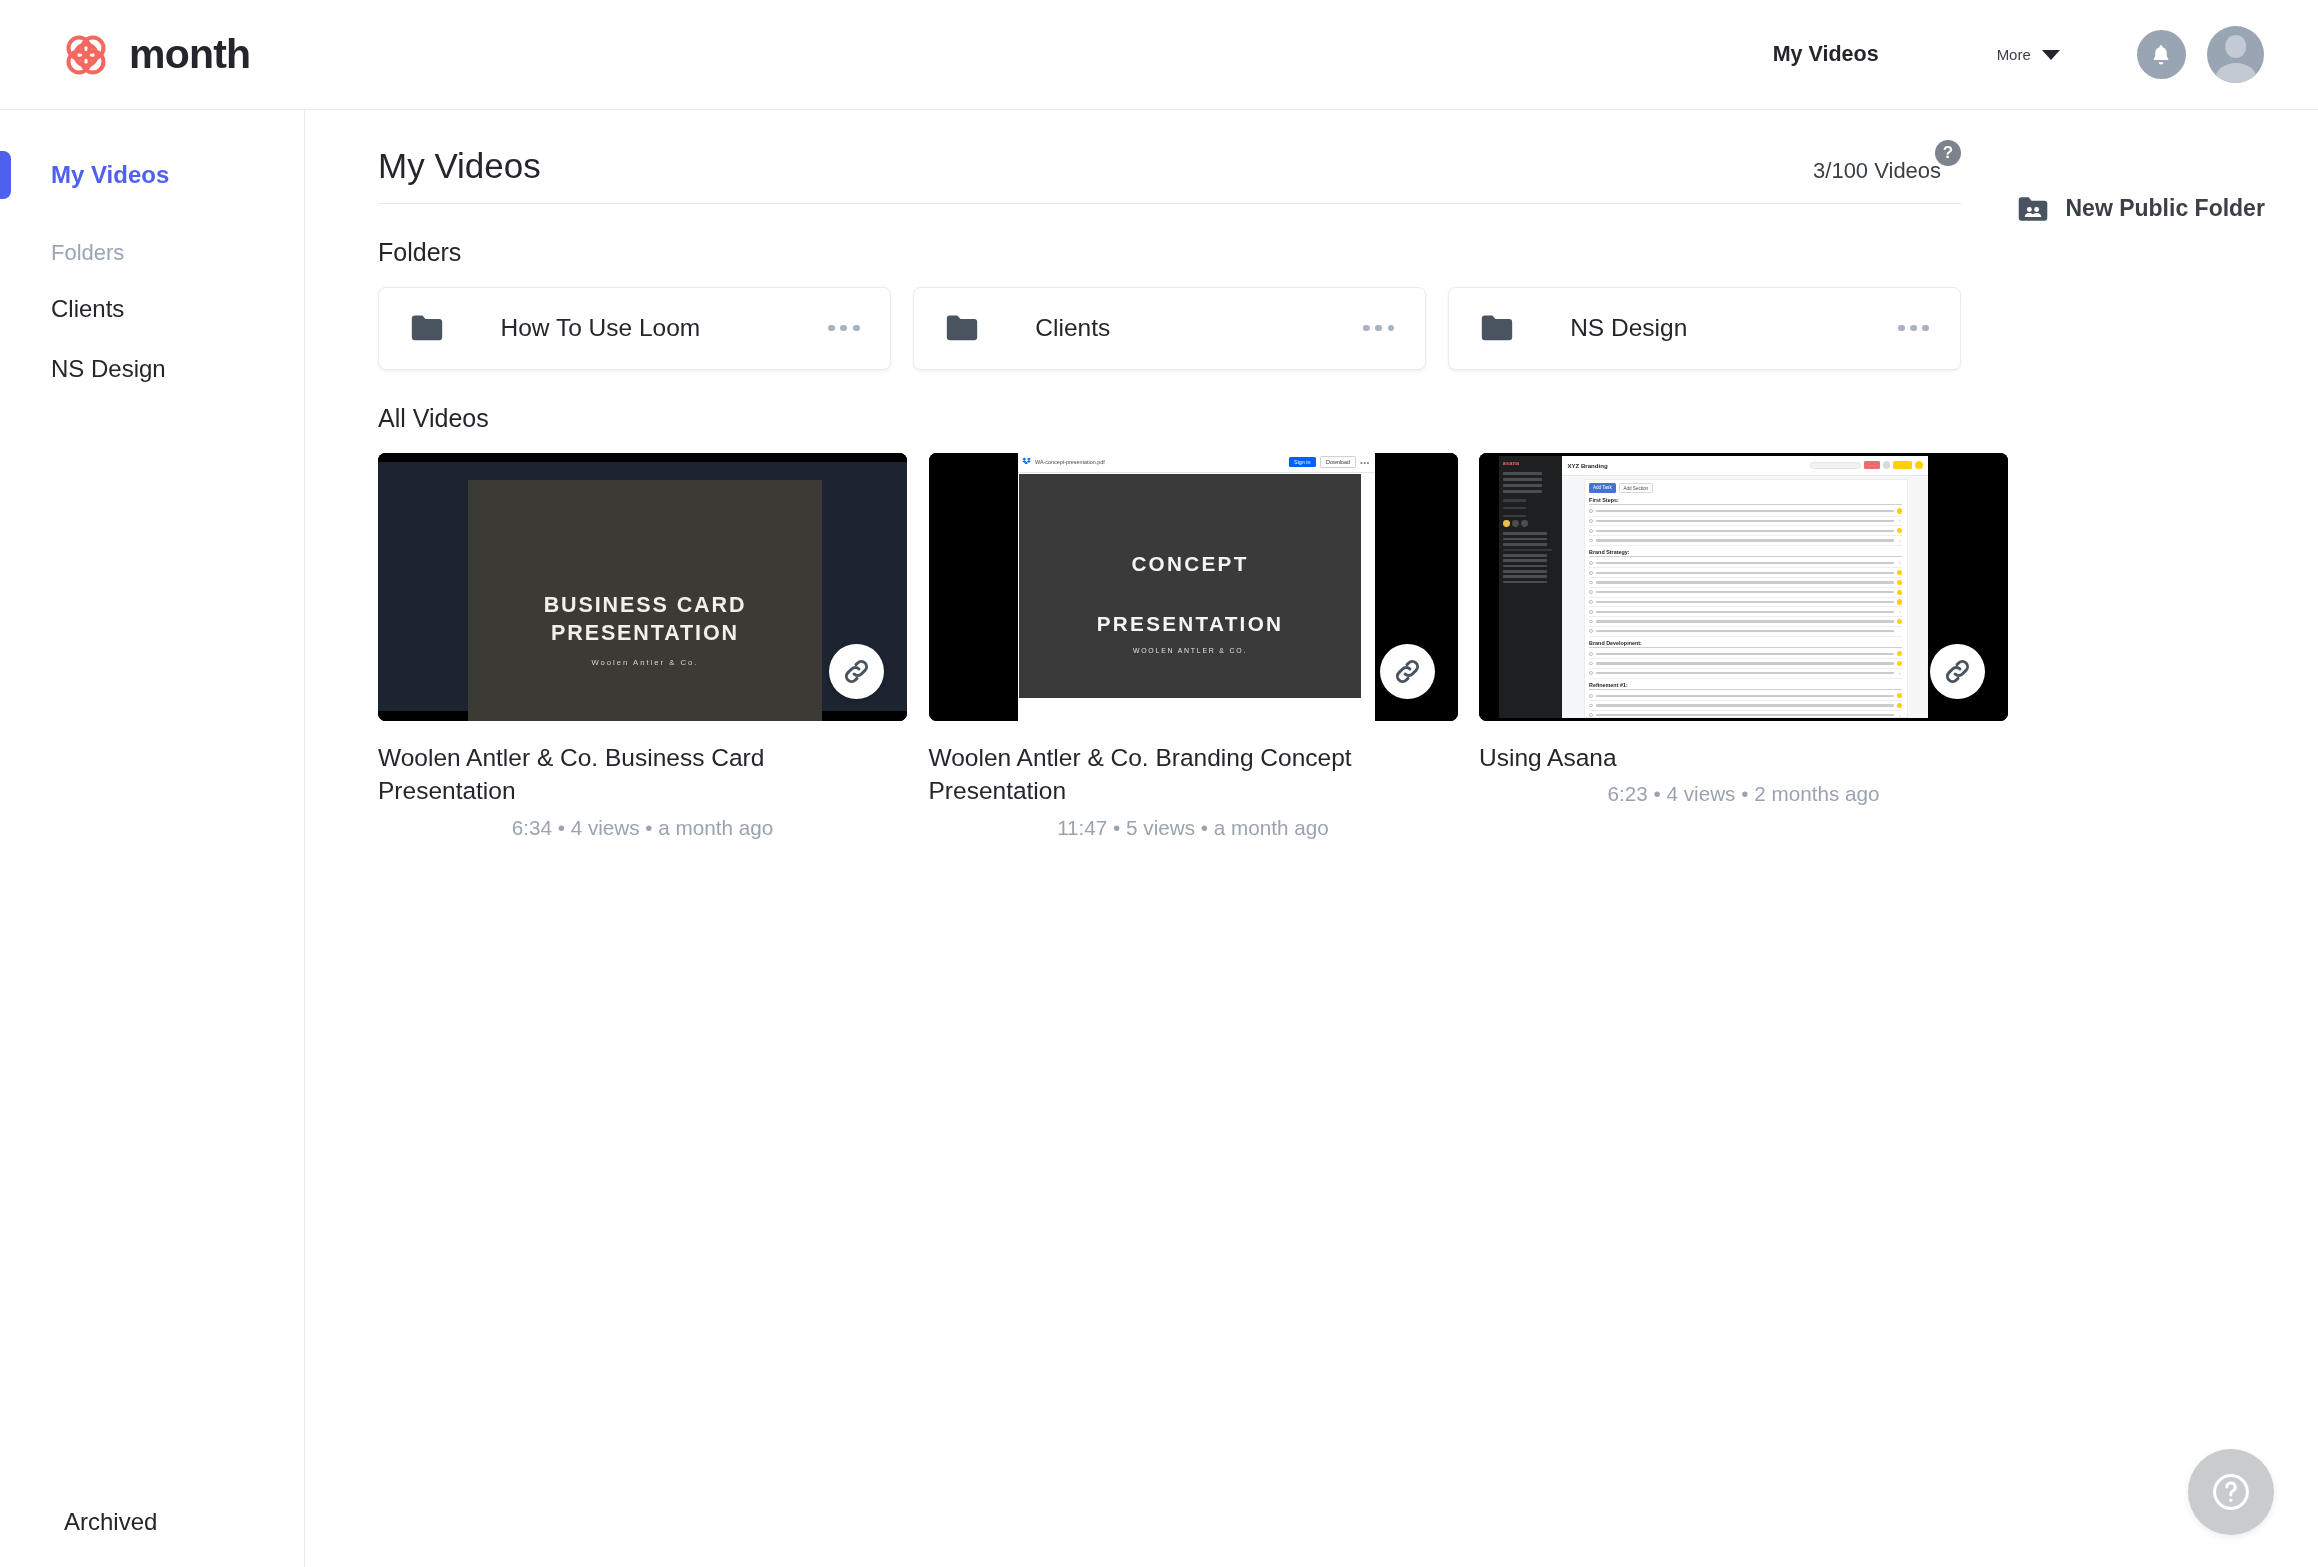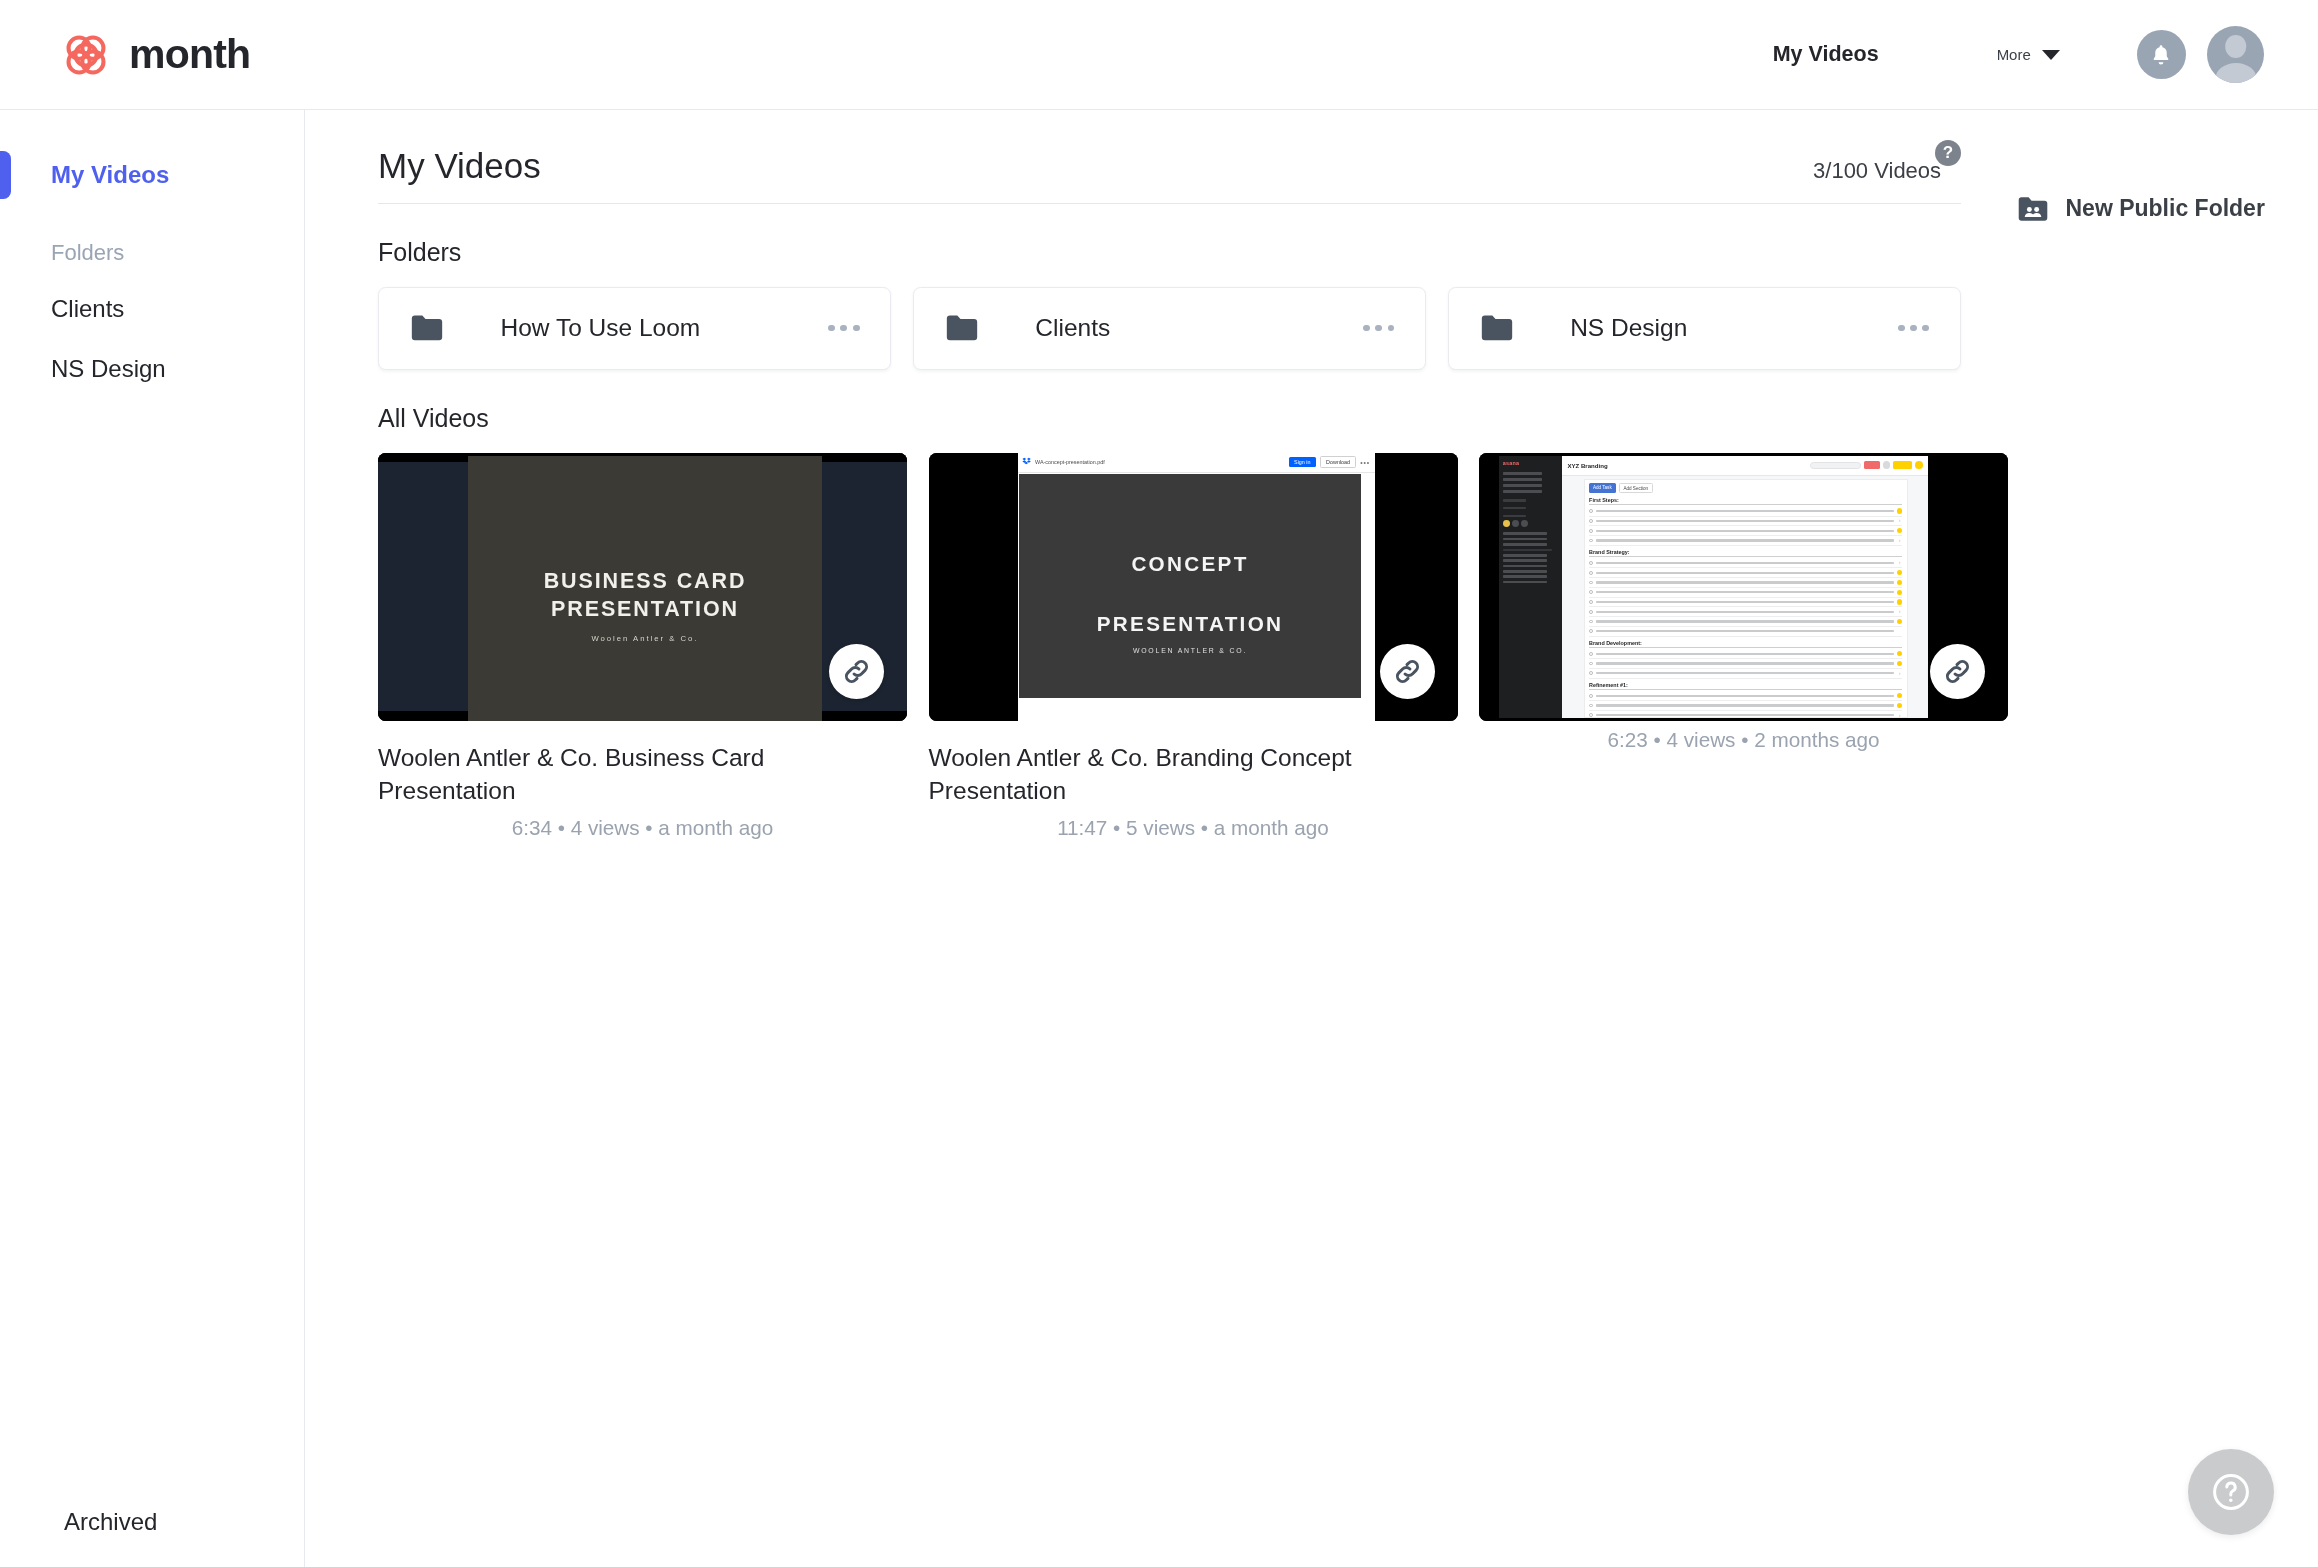--- a/index.html
+++ b/index.html
@@ -287,21 +287,21 @@
     background: #1b2430;
   }
   .t1-bar-top, .t1-bar-bot {
     position: absolute; left: 0; width: 100%;
     height: 9.2px; background: #000;
   }
   .t1-bar-top { top: 0; }
   .t1-bar-bot { bottom: 0; }
   .t1-slide {
     position: absolute;
-    left: 90px; top: 3px;
+    left: 90px; top: 27px;
     width: 354px; height: 300px;
     background: #3b3a34;
     display: flex;
     flex-direction: column;
     align-items: center;
     justify-content: center;
   }
   .t1-title {
     color: #f2f0ea;
     font-size: 21.5px;
@@ -880,20 +880,21 @@
             </div>
             <div class="link-btn">
               <svg width="31" height="31" viewBox="0 0 24 24">
                 <g fill="none" stroke="#4a5461" stroke-width="2.3" stroke-linecap="round">
                   <path d="M10.1 13.9a4 4 0 0 0 5.7 0l2.8-2.8a4 4 0 1 0-5.7-5.7l-1.3 1.3"></path>
                   <path d="M13.9 10.1a4 4 0 0 0-5.7 0l-2.8 2.8a4 4 0 1 0 5.7 5.7l1.3-1.3"></path>
                 </g>
               </svg>
             </div>
           </div>
+          <div class="video-title">Using Asana</div>
           <div class="video-meta">6:23 • 4 views • 2 months ago</div>
         </div>
 
       </div>
     </div>
 
     <div class="rail">
       <div class="new-public">
         <svg width="32" height="26" viewBox="0 0 24 20">
           <path fill="#4a5461" d="M1 3.2A2.2 2.2 0 0 1 3.2 1h5.4l2.3 2.6h9.9A2.2 2.2 0 0 1 23 5.8v11A2.2 2.2 0 0 1 20.8 19H3.2A2.2 2.2 0 0 1 1 16.8z"></path>

